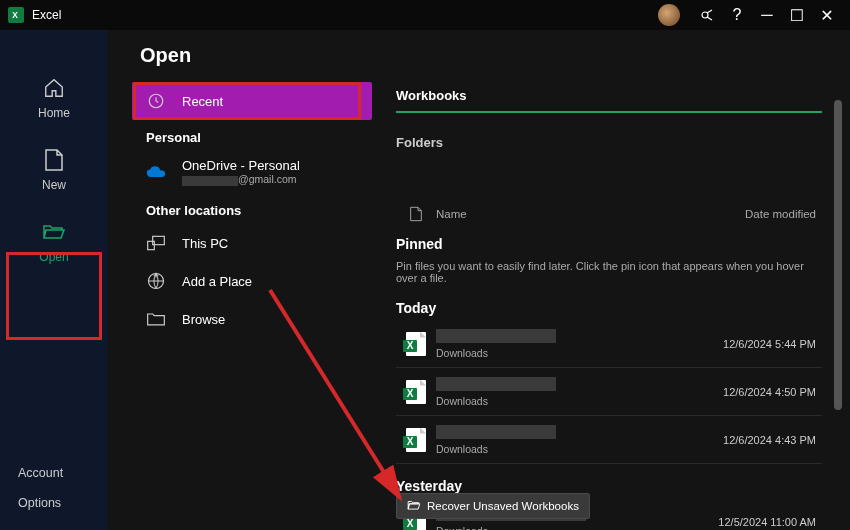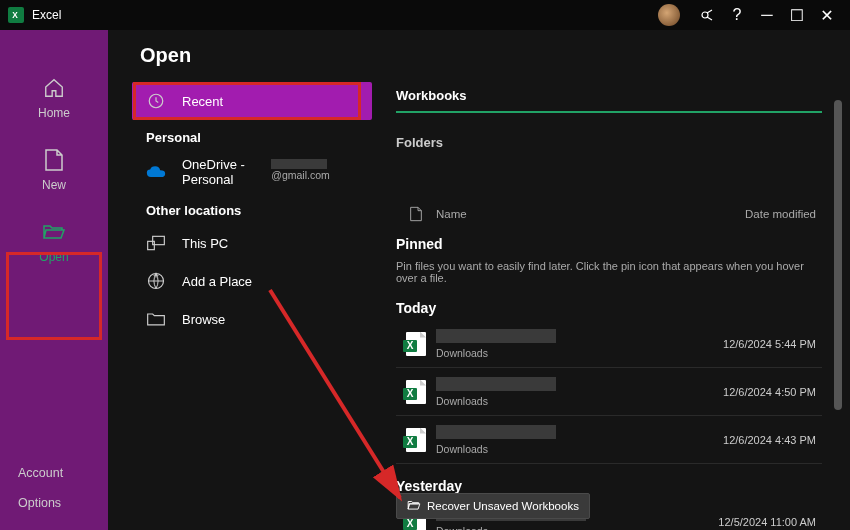--- a/index.html
+++ b/index.html
@@ -8,39 +8,39 @@
 .titlebar { height: 30px; display: flex; align-items: center; padding: 0 8px; background: #0a0a0a; }
 .titlebar .app-icon { width: 16px; height: 16px; background: #107c41; border-radius: 2px; display: flex; align-items: center; justify-content: center; margin-right: 8px; }
 .titlebar .app-icon svg { width: 12px; height: 12px; }
 .titlebar .title { font-size: 12px; color: #fff; }
 .titlebar .spacer { flex: 1; }
 .titlebar .avatar { width: 22px; height: 22px; border-radius: 50%; background: radial-gradient(circle at 40% 40%, #d4a574, #6b4423); margin-right: 12px; }
 .titlebar .icon-btn { width: 30px; height: 28px; display: flex; align-items: center; justify-content: center; color: #fff; cursor: pointer; }
 
 .main { display: flex; height: 500px; }
 
-.sidebar { width: 108px; background: #701a75; display: flex; flex-direction: column; align-items: center; padding-top: 32px; }
+.sidebar { width: 108px; background: #0f172a; display: flex; flex-direction: column; align-items: center; padding-top: 32px; }
 .nav-item { width: 100%; display: flex; flex-direction: column; align-items: center; padding: 14px 0; cursor: pointer; color: #ccc; }
 .nav-item .nav-icon { width: 24px; height: 24px; margin-bottom: 6px; display: flex; align-items: center; justify-content: center; }
 .nav-item .nav-label { font-size: 12px; }
 .nav-item.active { color: #21a366; }
 .sidebar-bottom { margin-top: auto; width: 100%; padding-bottom: 12px; }
 .sidebar-bottom .bottom-link { padding: 8px 18px; font-size: 12.5px; color: #ccc; cursor: pointer; }
 
 .content { flex: 1; background: #141414; position: relative; overflow: hidden; }
 
 .page-title { font-size: 20px; font-weight: 600; padding: 14px 0 14px 32px; }
 
 .left-panel { position: absolute; left: 24px; top: 52px; width: 240px; }
 .source-item { display: flex; align-items: center; height: 38px; padding: 0 14px; cursor: pointer; border-radius: 2px; }
 .source-item .src-icon { width: 20px; height: 20px; margin-right: 16px; display: flex; align-items: center; justify-content: center; color: #ccc; }
 .source-item .src-text { font-size: 13px; color: #fff; }
 .source-item .src-sub { font-size: 10.5px; color: #aaa; }
 .source-item.stacked { height: 42px; }
-.source-item.stacked .col { display: flex; flex-direction: row; }
+.source-item.stacked .col { display: flex; flex-direction: column; }
 .source-item.recent { background: #a21caf; }
 .section-label { font-size: 13px; font-weight: 600; color: #fff; padding: 10px 14px 6px 14px; }
 
 .right-panel { position: absolute; left: 288px; top: 58px; right: 28px; bottom: 0; overflow: hidden; }
 .tabs { display: flex; gap: 22px; border-bottom: 1px solid transparent; margin-bottom: 10px; flex-direction: column; }
 .tab { font-size: 13px; font-weight: 600; padding: 0 0 8px 0; cursor: pointer; color: #ccc; border-bottom: 2px solid transparent; }
 .tab.active { color: #fff; border-bottom: 2px solid #21a366; }
 
 .list-header { display: flex; align-items: center; padding: 6px 0 10px 0; font-size: 11.5px; color: #aaa; margin-top: 39px; }
 .list-header .file-icon-col { width: 40px; display:flex; align-items:center; justify-content:center;}

